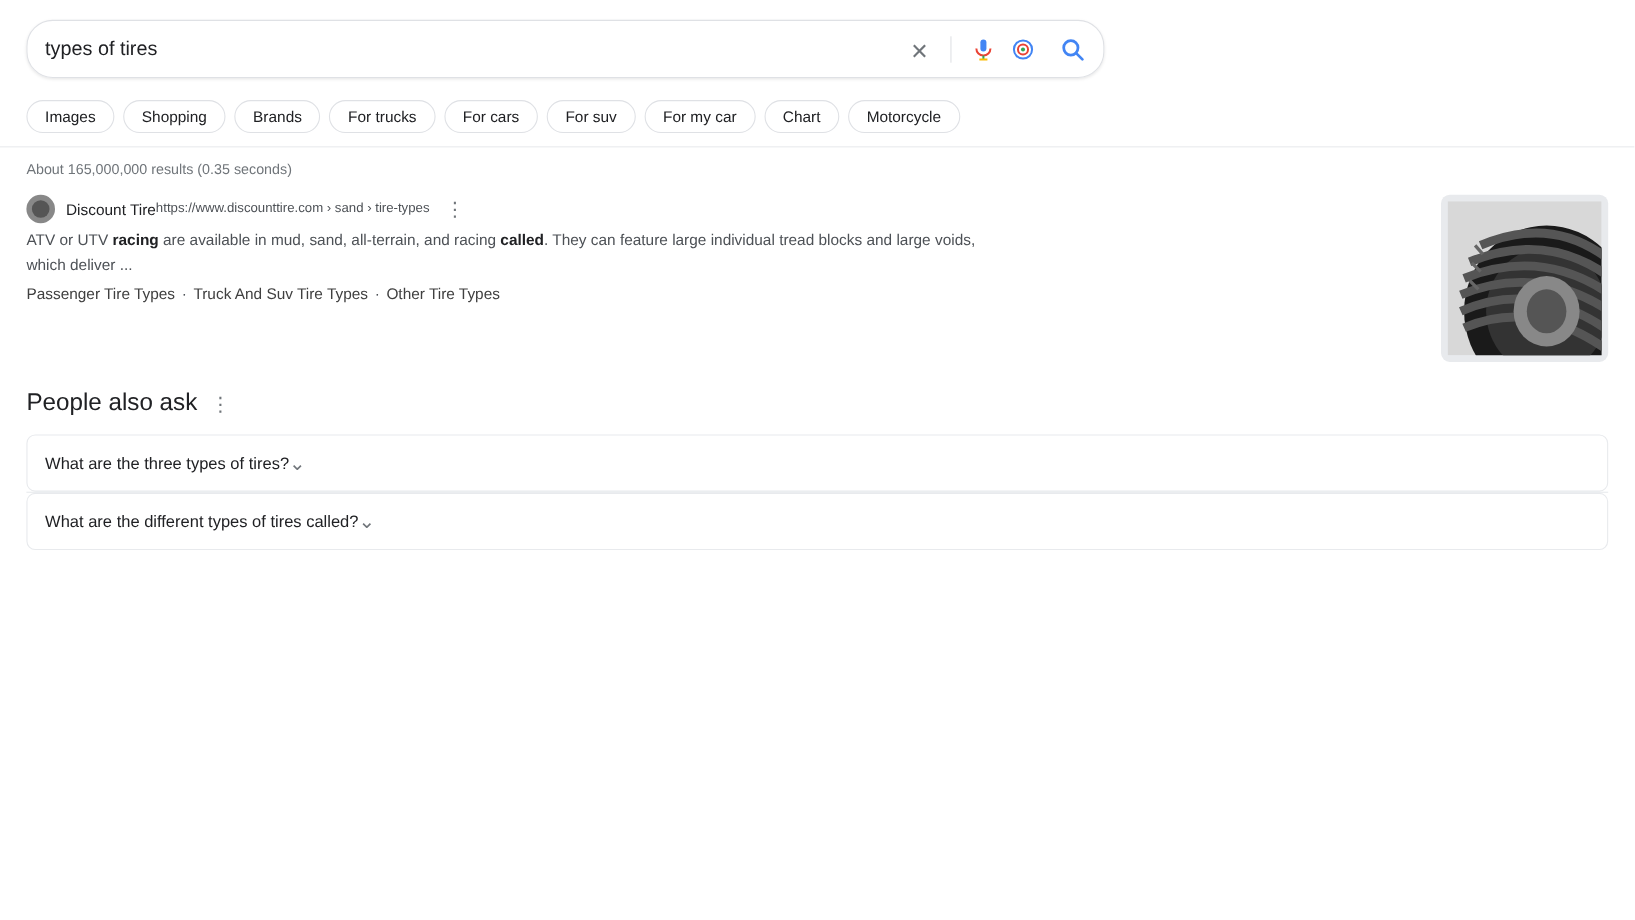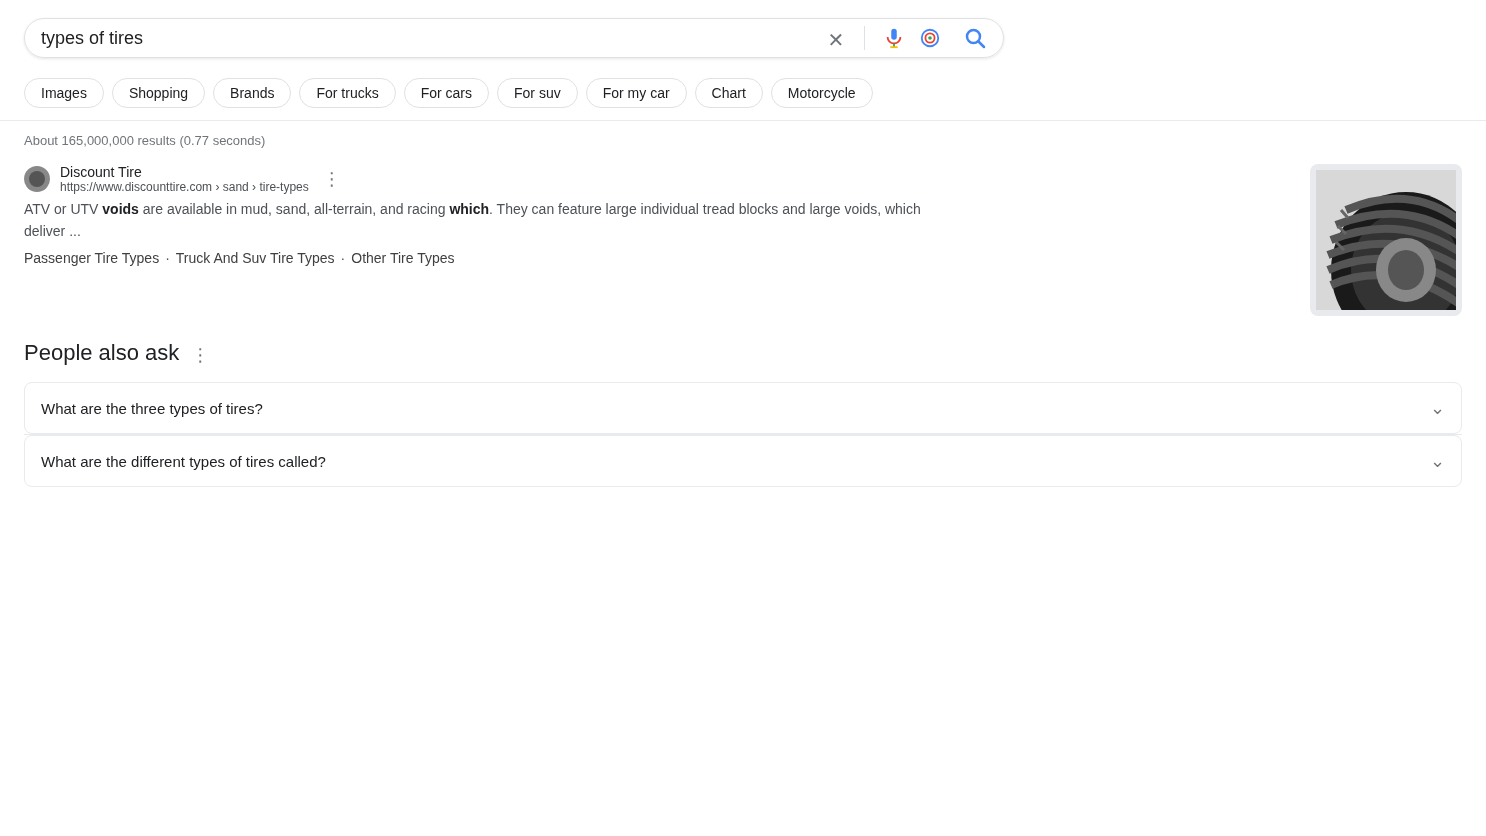--- a/index.html
+++ b/index.html
@@ -16,21 +16,21 @@
       display: flex;
       align-items: center;
     }
     .search-bar {
       display: flex;
       align-items: center;
       border: 1px solid #dfe1e5;
       border-radius: 24px;
       padding: 8px 16px;
       width: 980px;
-      height: 40px;
+      height: 53px;
       box-shadow: 0 1px 3px rgba(0,0,0,0.1);
     }
     .search-input {
       flex: 1;
       border: none;
       outline: none;
       font-size: 18px;
       color: #202124;
       background: transparent;
     }
@@ -139,21 +139,21 @@
       overflow: hidden;
     }
     .favicon-inner {
       width: 16px;
       height: 16px;
       border-radius: 50%;
       background: #555;
     }
     .result-source-info {
       display: flex;
-      flex-direction: column;
+      flex-direction: row;
     }
     .result-source-name {
       font-size: 14px;
       font-weight: 500;
       color: #202124;
     }
     .result-url {
       font-size: 12px;
       color: #4d5156;
     }
@@ -235,21 +235,21 @@
     }
     .paa-item {
       border: 1px solid #e8eaed;
       border-radius: 8px;
       margin-bottom: 0;
       cursor: pointer;
     }
     .paa-item-content {
       display: flex;
       align-items: center;
-      justify-content: space-between;
+      justify-content: flex-start;
       padding: 14px 16px;
     }
     .paa-question {
       font-size: 15px;
       color: #202124;
     }
     .paa-chevron {
       color: #70757a;
       font-size: 18px;
     }
@@ -304,35 +304,35 @@
     <div class="chip">Brands</div>
     <div class="chip">For trucks</div>
     <div class="chip">For cars</div>
     <div class="chip">For suv</div>
     <div class="chip">For my car</div>
     <div class="chip">Chart</div>
     <div class="chip">Motorcycle</div>
   </div>
 
 <div class="results-area">
-  <div class="results-stats">About 165,000,000 results (0.77 seconds)</div>
+  <div class="results-stats">About 165,000,000 results (0.35 seconds)</div>
 
   <div class="result-item">
     <div class="result-main">
       <div class="result-source">
         <div class="result-favicon">
           <div class="favicon-inner"></div>
         </div>
         <div class="result-source-info">
           <span class="result-source-name">Discount Tire</span>
           <span class="result-url">https://www.discounttire.com › sand › tire-types</span>
         </div>
         <span class="result-menu-dots">⋮</span>
       </div>
-      <div class="result-snippet" id="snippet-container"><span>ATV or UTV </span><span class="bold">voids</span><span> are available in mud, sand, all-terrain, and racing </span><span class="bold">which</span><span>. They can feature large individual tread blocks and large voids, which deliver ...</span></div>
+      <div class="result-snippet" id="snippet-container"><span>ATV or UTV </span><span class="bold">racing</span><span> are available in mud, sand, all-terrain, and racing </span><span class="bold">called</span><span>. They can feature large individual tread blocks and large voids, which deliver ...</span></div>
       <div class="result-sitelinks" id="sitelinks-container">
           <a class="result-sitelink">Passenger Tire Types</a>
           <span class="result-sitelink-sep"> · </span>
           <a class="result-sitelink">Truck And Suv Tire Types</a>
           <span class="result-sitelink-sep"> · </span>
           <a class="result-sitelink">Other Tire Types</a>
         </div>
     </div>
     <div class="result-thumbnail">
 

